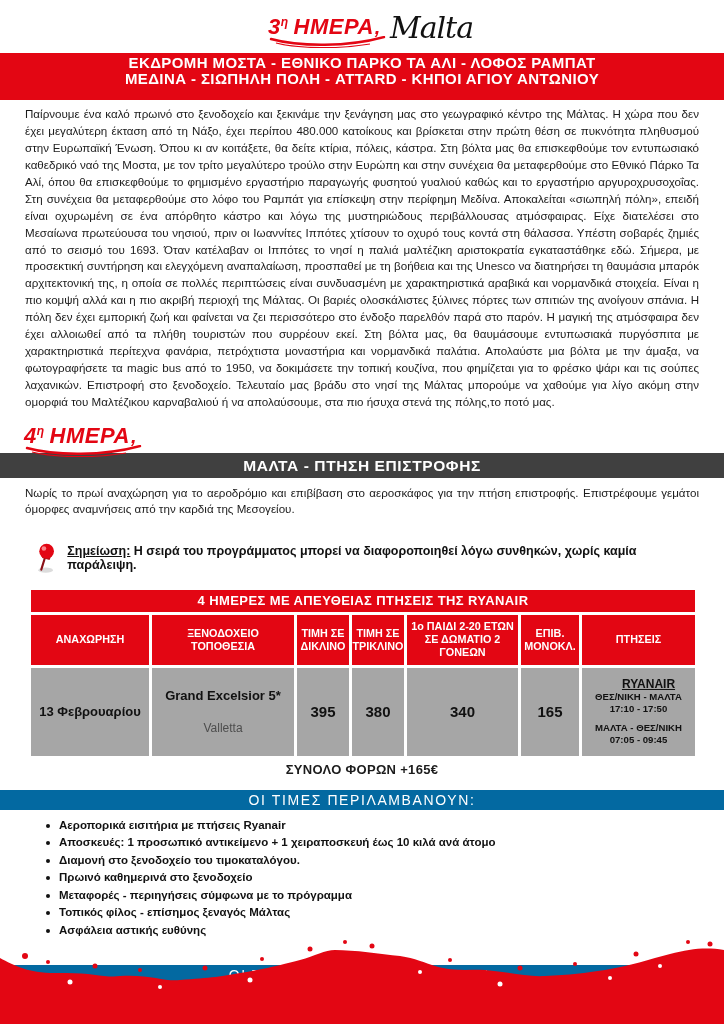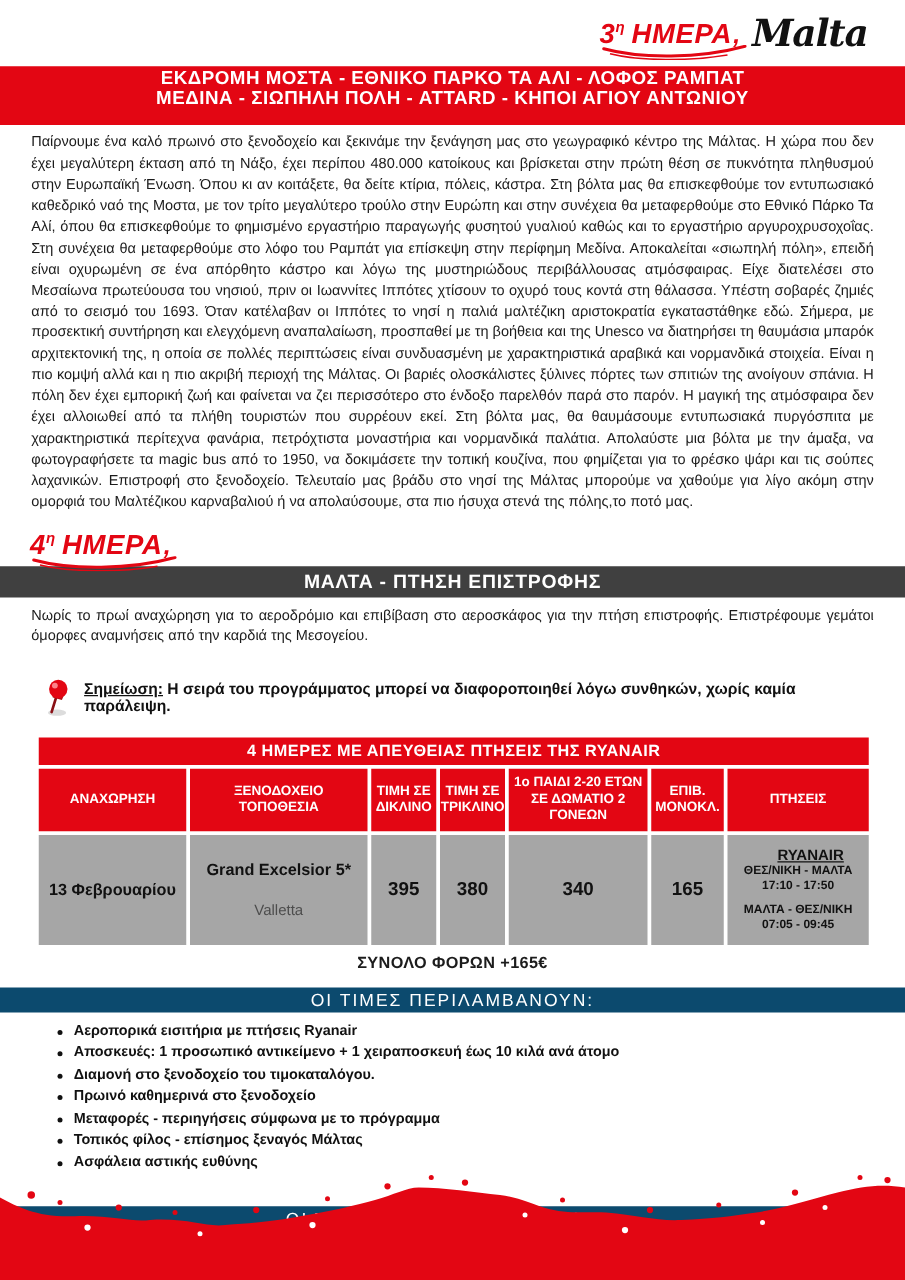--- a/index.html
+++ b/index.html
@@ -3,39 +3,39 @@
 <meta charset="utf-8">
 <style>
   * { margin:0; padding:0; box-sizing:border-box; }
   html,body { background:#fff; }
   .page {
     position:relative; width:724px; height:1024px; margin:0 auto;
     background:#ffffff; overflow:hidden;
     font-family:"Liberation Sans", sans-serif; color:#1c1c1c;
   }
   
-  .header { display:flex; justify-content:flex-end; align-items:flex-start; padding:16px 30px 0 24px;margin-left:23px; }
+  .header { display:flex; justify-content:center; align-items:flex-start; padding:16px 30px 0 24px;margin-left:23px; }
   .day-badge { color:#e30613; font-weight:bold; font-style:italic; line-height:1; }
   .day-line { font-size:22px; letter-spacing:0.5px; white-space:nowrap; }
   .day-line sup { font-size:12px; vertical-align:super; }
   .day-word { margin-left:5px; }
   .flourish { font-size:20px; margin-left:1px; }
   .swoosh { display:block; margin-top:-2px; }
-  .malta-logo { font-family:"DejaVu Serif", serif; font-style:italic; font-weight:700; font-size:30px; color:#111; letter-spacing:-1px; margin-top:-6px; }
+  .malta-logo { font-family:"DejaVu Serif", serif; font-style:italic; font-weight:400; font-size:30px; color:#111; letter-spacing:-1px; margin-top:-6px; }
   
   .banner-main {
     margin-top:5px; background:#e30613; color:#fff; text-align:center;
     font-weight:bold; font-size:15px; line-height:16px; padding:2px 0 13px; letter-spacing:0.4px;
   }
   .banner-day4 {
     background:#404040; color:#fff; text-align:center; font-weight:bold;
     font-size:15.5px; height:25px; line-height:25px; letter-spacing:0.6px;
   }
   .banner-thin {
-    background:#0c4a6e; color:#fff; text-align:center;
+    background:#0369a1; color:#fff; text-align:center;
     font-size:14px; height:20px; line-height:20px; letter-spacing:1.6px; font-weight:normal;
   }
   .banner-thin b { font-weight:bold; letter-spacing:1.6px; }
   
   .body-text {
     margin:6px 25px 0 25px; font-size:11.6px; line-height:16.9px;
     text-align:justify; color:#1b1b1b;
   }
   .body-text-2 { margin:7px 25px 0 25px; font-size:11.6px; line-height:16.5px; text-align:justify; color:#1b1b1b; }
   .day4-block { margin-top:14px; }

